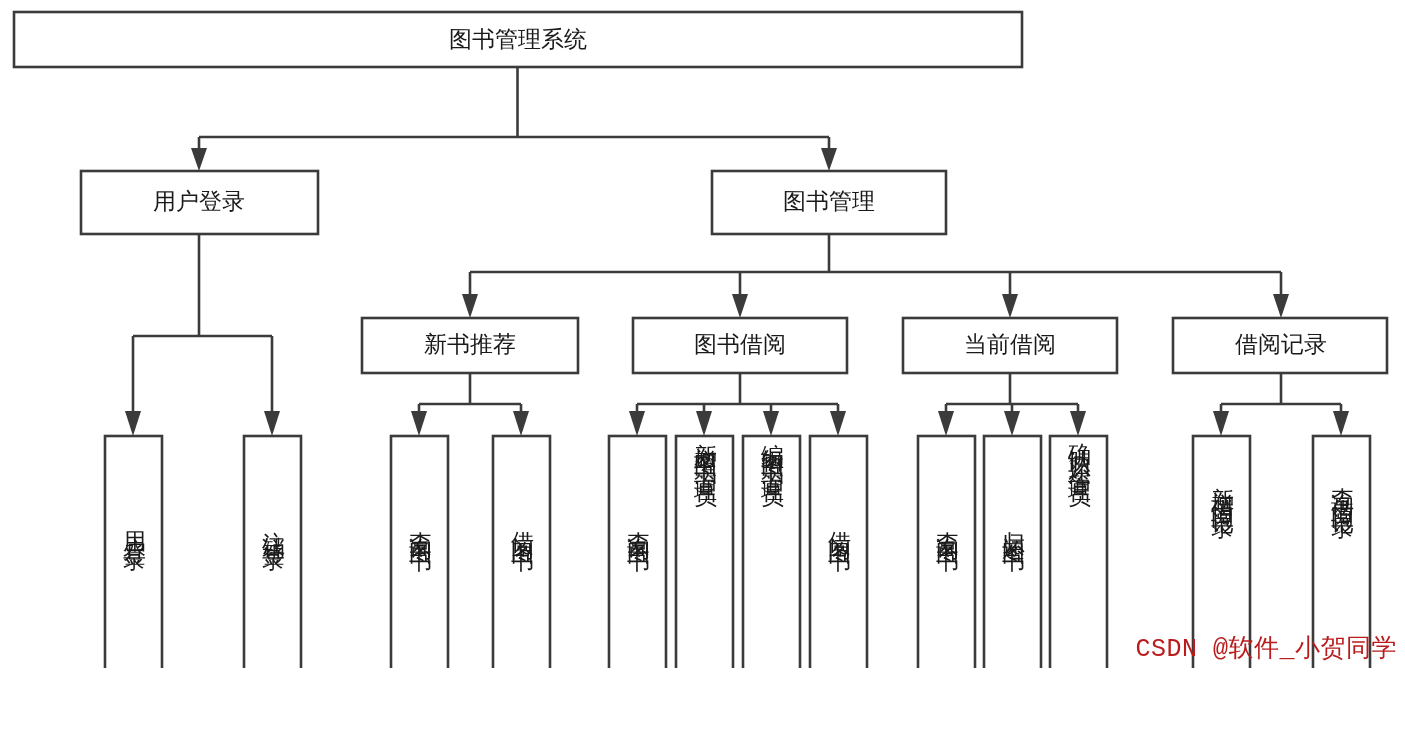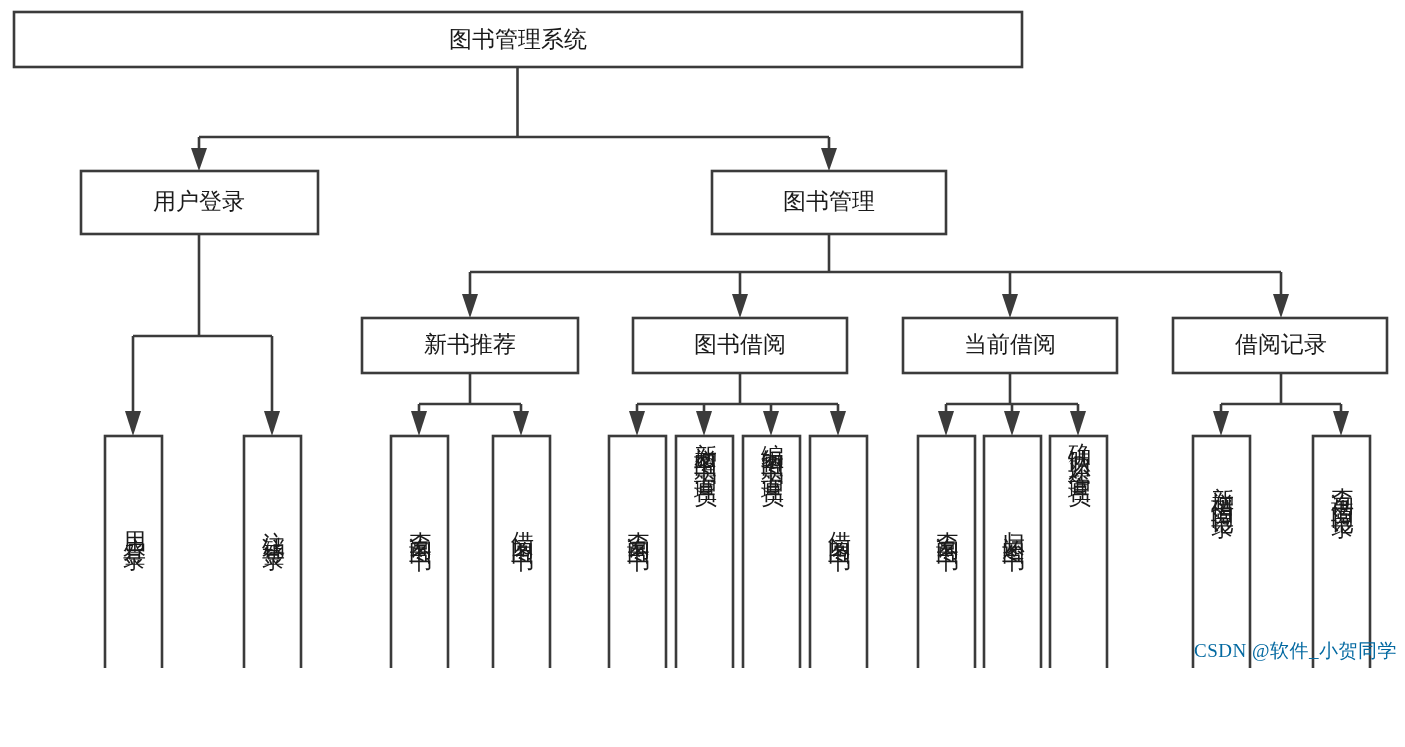--- a/index.html
+++ b/index.html
@@ -49,23 +49,23 @@
   text.label-h {
     font-size: 23px;
   }
   text.label-v {
     font-size: 23px;
   }
   .watermark {
     position: absolute;
     right: 8px;
     bottom: 4px;
-    font-family: Liberation Serif, serif;
-    font-size: 19px;
-    color: #0369a1;
+    font-family: Liberation Mono, monospace;
+    font-size: 25px;
+    color: #b91c1c;
     letter-spacing: 0.5px;
     white-space: nowrap;
     pointer-events: none;
   }
 </style>
 </head>
 <body>
 
 <div id="diagram-root">
 

